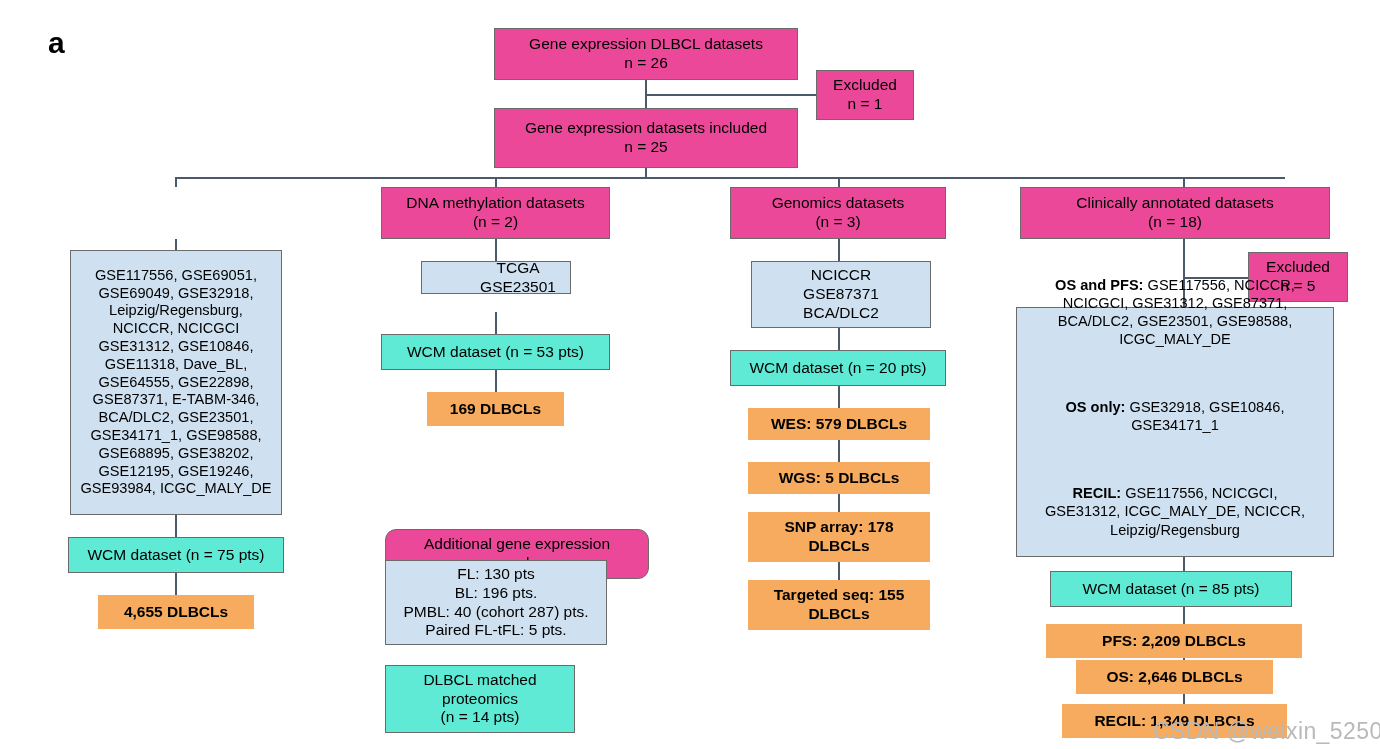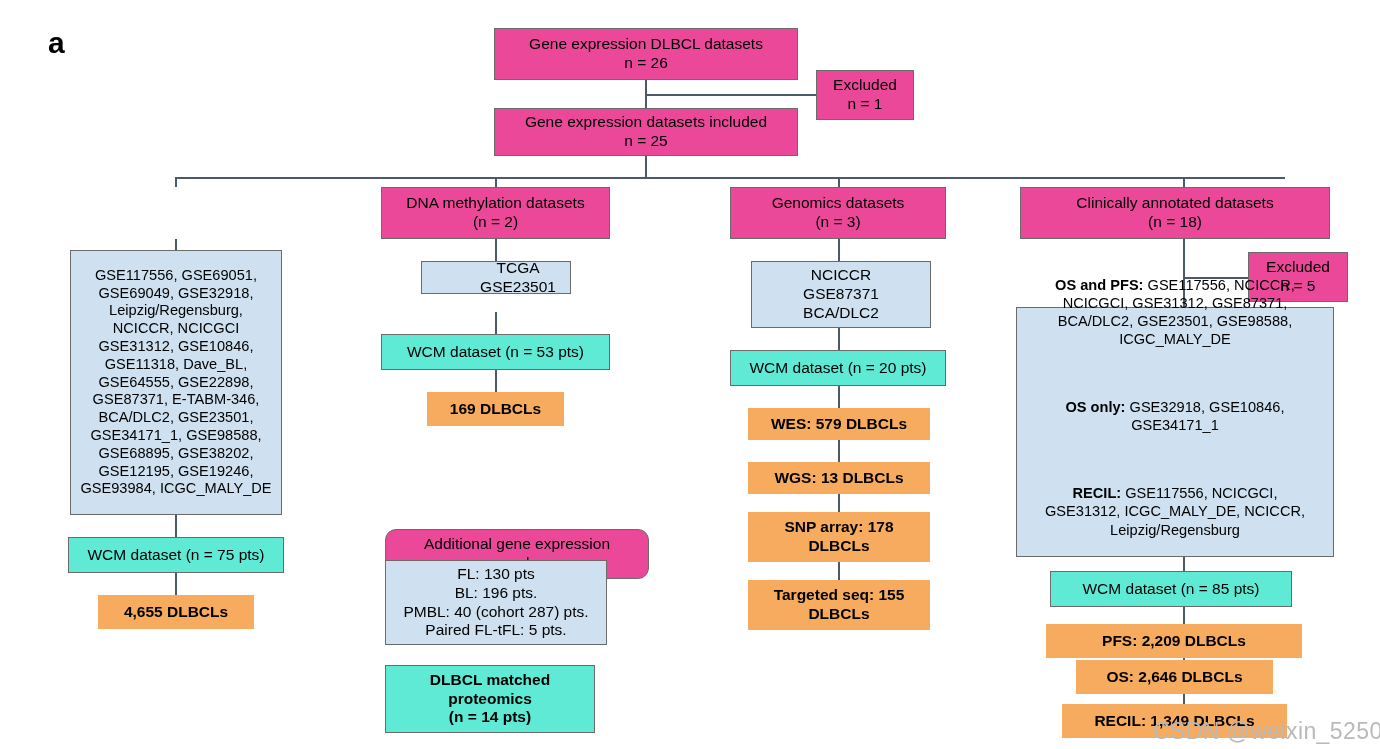--- a/index.html
+++ b/index.html
@@ -106,21 +106,21 @@
   <div class="box gray" style="left:494px;top:28px;width:304px;height:52px;">Gene expression DLBCL datasets
 n = 26</div>
 
   <div class="ln lnv" style="left:645px;top:80px;width:1.7px;height:30px;"></div>
 
   <div class="ln lnh" style="left:645px;top:94px;width:172px;height:1.7px;"></div>
 
   <div class="box gray" style="left:816px;top:70px;width:98px;height:50px;">Excluded
 n = 1</div>
 
-  <div class="box gray" style="left:494px;top:108px;width:304px;height:48px;">Gene expression datasets included
+  <div class="box gray" style="left:494px;top:108px;width:304px;height:60px;">Gene expression datasets included
 n = 25</div>
 
   <div class="ln lnv" style="left:645px;top:156px;width:1.7px;height:22px;"></div>
   <div class="ln lnh" style="left:175px;top:177px;width:1110px;height:1.7px;"></div>
   <div class="ln lnv" style="left:175px;top:177px;width:1.7px;height:10px;"></div>
   <div class="ln lnv" style="left:495px;top:177px;width:1.7px;height:10px;"></div>
   <div class="ln lnv" style="left:838px;top:177px;width:1.7px;height:10px;"></div>
   <div class="ln lnv" style="left:1183px;top:177px;width:1.7px;height:10px;"></div>
 
 
@@ -165,21 +165,21 @@
   <div class="box orange" style="left:427px;top:392px;width:137px;height:34px;">169 DLBCLs</div>
 
   <div class="box gray" style="left:385px;top:529px;width:264px;height:50px;border-radius:11px;">Additional gene expression
 samples</div>
 
   <div class="box blue" style="left:385px;top:560px;width:222px;height:85px;">FL: 130 pts
 BL: 196 pts.
 PMBL: 40 (cohort 287) pts.
 Paired FL-tFL: 5 pts.</div>
 
-  <div class="box pink" style="left:385px;top:665px;width:210px;height:68px;font-weight:bold;">DLBCL matched
+  <div class="box pink" style="left:385px;top:665px;width:190px;height:68px;">DLBCL matched
 proteomics
 (n = 14 pts)</div>
 
   <div class="box gray" style="left:730px;top:187px;width:216px;height:52px;">Genomics datasets
 (n = 3)</div>
 
   <div class="ln lnv" style="left:838px;top:239px;width:1.7px;height:22px;"></div>
 
   <div class="box blue" style="left:751px;top:261px;width:180px;height:67px;">NCICCR
 GSE87371
@@ -188,21 +188,21 @@
   <div class="ln lnv" style="left:838px;top:328px;width:1.7px;height:22px;"></div>
 
   <div class="box pink" style="left:730px;top:350px;width:216px;height:36px;">WCM dataset (n = 20 pts)</div>
 
   <div class="ln lnv" style="left:838px;top:386px;width:1.7px;height:22px;"></div>
 
   <div class="box orange" style="left:748px;top:408px;width:182px;height:32px;">WES: 579 DLBCLs</div>
 
   <div class="ln lnv" style="left:838px;top:440px;width:1.7px;height:22px;"></div>
 
-  <div class="box orange" style="left:748px;top:462px;width:182px;height:32px;">WGS: 13 DLBCLs</div>
+  <div class="box orange" style="left:748px;top:462px;width:182px;height:32px;">WGS: 5 DLBCLs</div>
 
   <div class="ln lnv" style="left:838px;top:494px;width:1.7px;height:18px;"></div>
 
   <div class="box orange" style="left:748px;top:512px;width:182px;height:50px;">SNP array: 178
 DLBCLs</div>
 
   <div class="ln lnv" style="left:838px;top:562px;width:1.7px;height:18px;"></div>
 
   <div class="box orange" style="left:748px;top:580px;width:182px;height:50px;">Targeted seq: 155
 DLBCLs</div>

